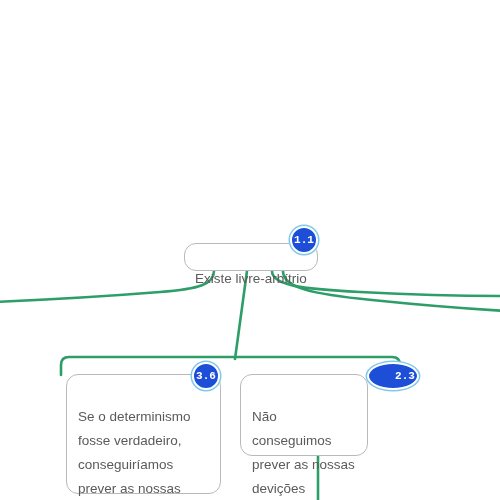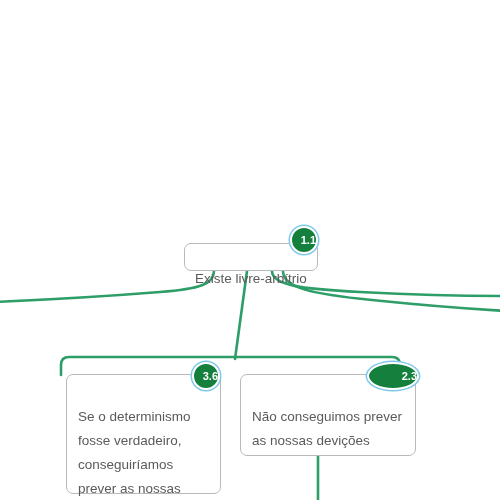--- a/index.html
+++ b/index.html
@@ -27,21 +27,21 @@
     top: 0;
     width: 500px;
     height: 500px;
     pointer-events: none;
   }
   .node {
     position: absolute;
     box-sizing: border-box;
     background: #ffffff;
     border: 1px solid #b9b9b9;
-    border-radius: 7px;
+    border-radius: 12px;
     color: #5a5a5a;
     font-size: 13.5px;
     line-height: 24px;
     padding: 3px 11px 4px 11px;
     white-space: pre-line;
   }
   .node.root {
     left: 184px;
     top: 243px;
     width: 134px;
@@ -52,38 +52,38 @@
   .node.n22 {
     left: 66px;
     top: 374px;
     width: 155px;
     height: 120px;
     padding: 6px 11px;
   }
   .node.n23 {
     left: 240px;
     top: 374px;
-    width: 176px;
+    width: 128px;
     height: 82px;
     padding: 6px 11px;
   }
   .badge {
     position: absolute;
     width: 24px;
     height: 24px;
     border-radius: 50%;
-    background: #15803d;
+    background: #1d4ed8;
     border: 2px solid #ffffff;
     box-shadow: 0 0 0 1.5px #7fc8ea;
     color: #ffffff;
     font-size: 11px;
     font-weight: bold;
     line-height: 24px;
-    text-align: right;
-    font-family: Liberation Sans, sans-serif;
+    text-align: center;
+    font-family: Liberation Mono, monospace;
   }
   .badge.b11 { left: 290px; top: 226px; }
   .badge.b22 { left: 192px; top: 362px; }
   .badge.b23 { left: 367px; top: 362px; padding-left: 24px; }
 </style>
 </head>
 <body>
 
 <div id="canvas">
 

